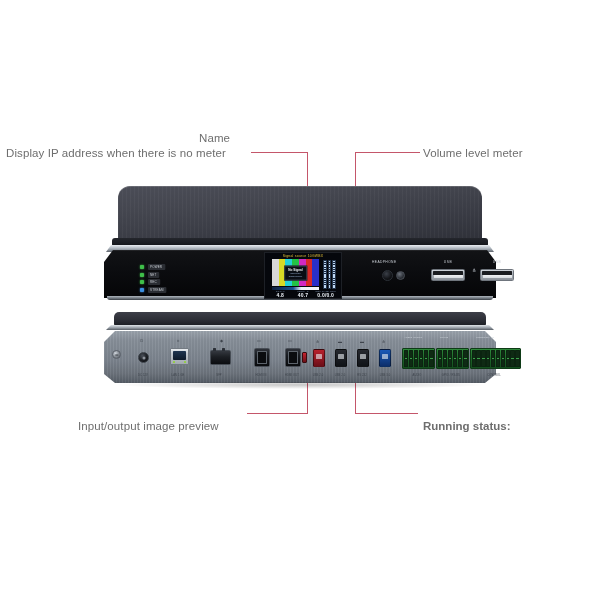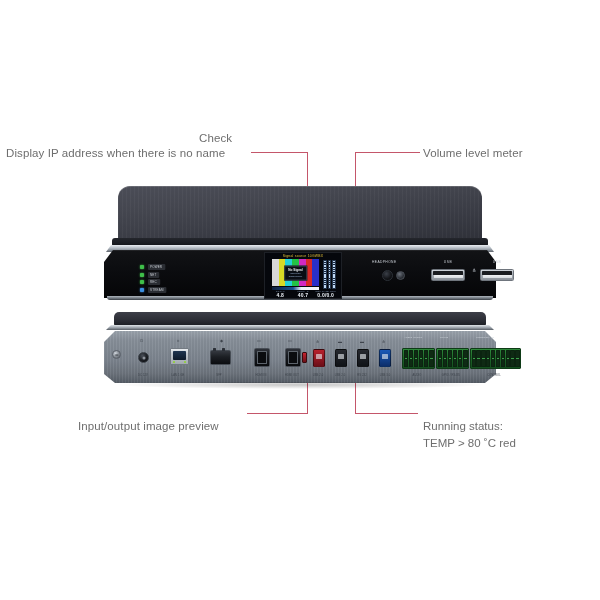--- a/index.html
+++ b/index.html
@@ -11,20 +11,21 @@
   #stage{position:relative;width:600px;height:600px;}
 
   
   .anno{
     position:absolute;color:#6e6e6e;font-size:11.5px;line-height:15px;
     white-space:nowrap;letter-spacing:.1px;
   }
   .anno-block{
     position:absolute;color:#6e6e6e;font-size:11.5px;line-height:16.5px;
     white-space:nowrap;
+    font-weight:bold;
   }
   
   .lead{position:absolute;background:#c4566a;}
   .lead.h{height:1px;}
   .lead.v{width:1px;}
 
   
   #front{
     position:absolute;left:104px;top:186px;width:392px;height:118px;
   }
@@ -251,28 +252,27 @@
   .shadow{
     position:absolute;left:118px;top:382px;width:364px;height:7px;
     background:radial-gradient(ellipse at 50% 40%,rgba(0,0,0,.22) 0%,rgba(0,0,0,0) 72%);
   }
 </style>
 </head>
 <body>
 
 <div id="stage">
 
-  <div class="anno" style="left:199px;top:131px;">Check</div>
-  <div class="anno" style="left:6px;top:146px;">Display IP address when there is no name</div>
+  <div class="anno" style="left:199px;top:131px;">Name</div>
+  <div class="anno" style="left:6px;top:146px;">Display IP address when there is no meter</div>
   <div class="anno" style="left:78px;top:419px;">Input/output image preview</div>
   <div class="anno" style="left:423px;top:146px;">Volume level meter</div>
 
   <div class="anno-block" style="left:423px;top:418px;">
     <div>Running status:</div>
-    <div>TEMP &gt; 80 ˚C red</div>
   </div>
 
   <div class="lead h" style="left:251px;top:152px;width:57px;"></div>
   <div class="lead v" style="left:307px;top:152px;height:108px;"></div>
 
   <div class="lead h" style="left:355px;top:152px;width:65px;"></div>
   <div class="lead v" style="left:355px;top:152px;height:108px;"></div>
 
   <div class="lead v" style="left:307px;top:358px;height:55px;"></div>
   <div class="lead h" style="left:247px;top:413px;width:61px;"></div>

